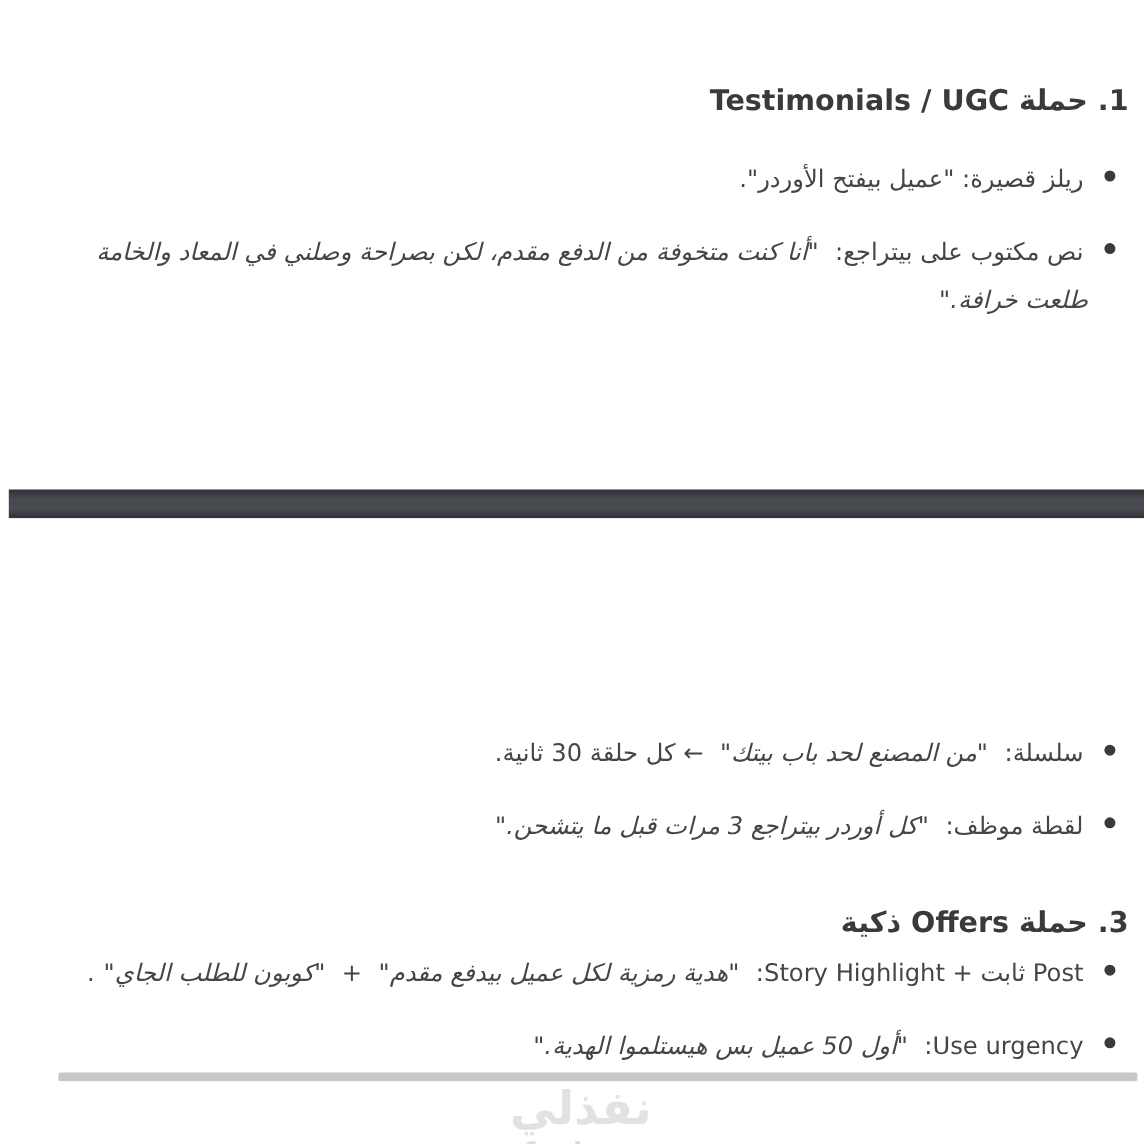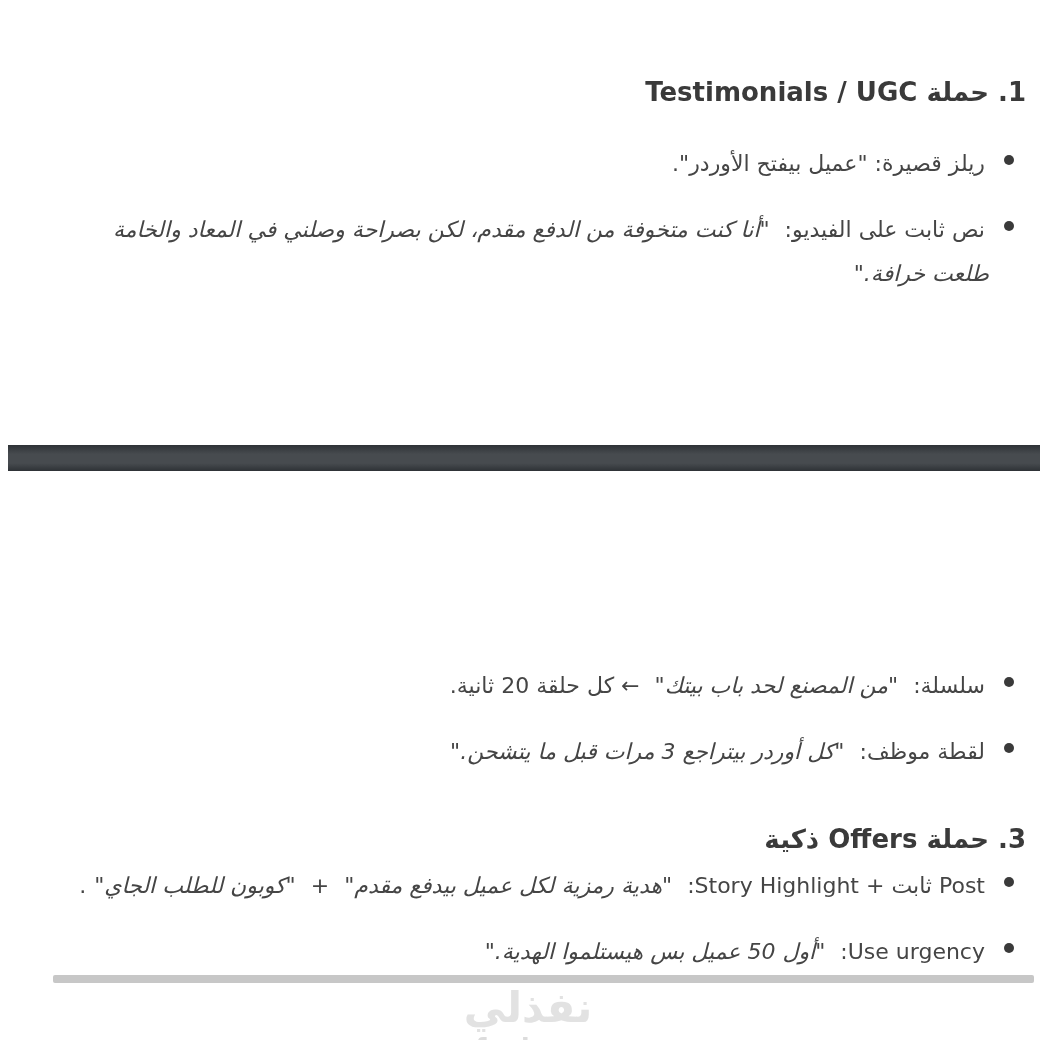--- a/index.html
+++ b/index.html
@@ -106,30 +106,30 @@
 <div class="page">
 
   <h2 class="sec-heading h1">1. حملة Testimonials / UGC</h2>
   <ul class="bullets ul1">
     <li>
       <span class="dot"></span>
       <span>ريلز قصيرة: "عميل بيفتح الأوردر".</span><span class="q"></span>
     </li>
     <li>
       <span class="dot"></span>
-      <span>نص ثابت على الفيديو: </span><span class="q">"أنا كنت متخوفة من الدفع مقدم، لكن بصراحة وصلني في المعاد والخامة طلعت خرافة."</span>
+      <span>نص مكتوب على بيتراجع: </span><span class="q">"أنا كنت متخوفة من الدفع مقدم، لكن بصراحة وصلني في المعاد والخامة طلعت خرافة."</span>
     </li>
   </ul>
 
   <div class="divider"></div>
 
   <ul class="bullets ul2">
     <li>
       <span class="dot"></span>
-      <span>سلسلة: </span><span class="q">"من المصنع لحد باب بيتك"</span><span> ← كل حلقة 20 ثانية.</span>
+      <span>سلسلة: </span><span class="q">"من المصنع لحد باب بيتك"</span><span> ← كل حلقة 30 ثانية.</span>
     </li>
     <li>
       <span class="dot"></span>
       <span>لقطة موظف: </span><span class="q">"كل أوردر بيتراجع 3 مرات قبل ما يتشحن."</span>
     </li>
   </ul>
 
   <h2 class="sec-heading h3">3. حملة Offers ذكية</h2>
   <ul class="bullets ul3">
     <li>

